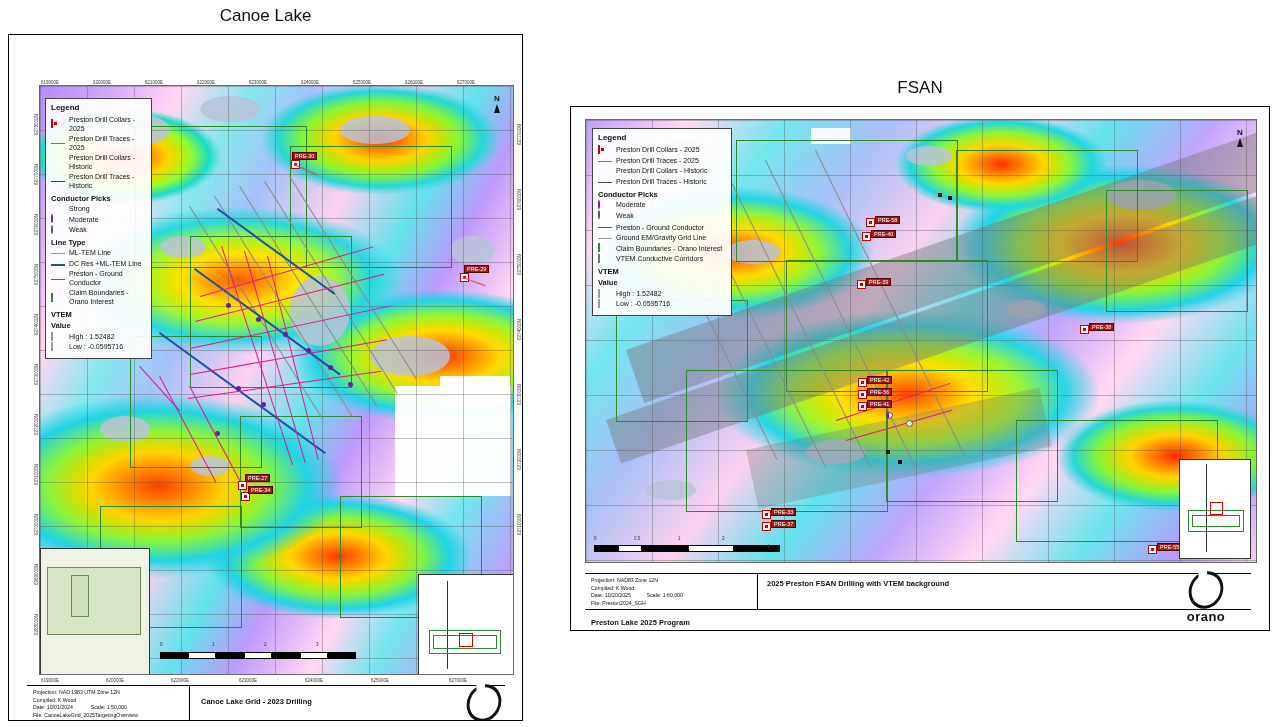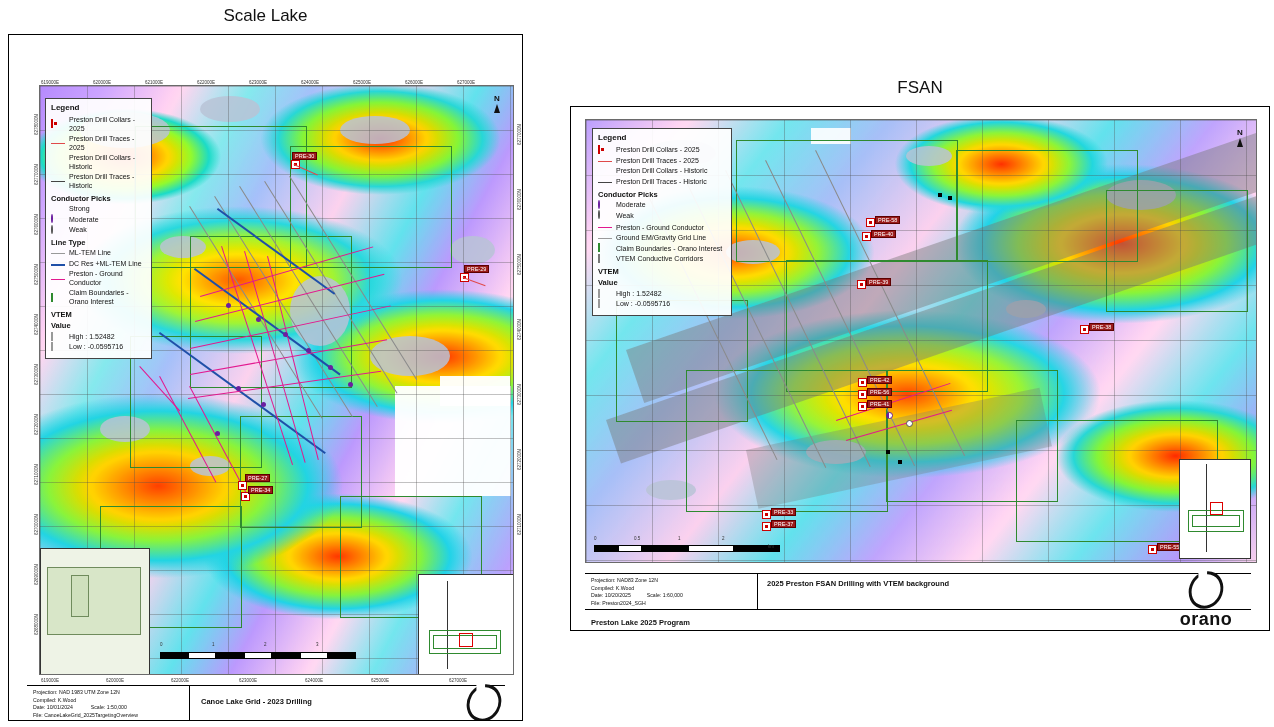--- a/index.html
+++ b/index.html
@@ -101,26 +101,26 @@
   .tb-meta{position:absolute;font-size:5.2px;line-height:1.45;color:#111;}
   .tb-main{position:absolute;font-size:7.5px;font-weight:bold;color:#111;}
   .tb-sub{position:absolute;font-size:7.5px;font-weight:bold;color:#111;}
   .tb-sep{position:absolute;background:#000;width:1px;}
   .tb-hr{position:absolute;background:#000;height:1px;}
 
   .orano{position:absolute;text-align:center;}
   .orano .ring{width:30px;height:30px;border:3px solid #111;border-radius:50%;
                transform:rotate(-20deg) skewX(-8deg);margin:0 auto;position:relative;}
   .orano .ring:after{content:"";position:absolute;left:50%;top:-4px;width:9px;height:7px;background:#fff;transform:translateX(-50%) rotate(12deg);}
-  .orano .wd{font-size:18px;font-weight:bold;letter-spacing:.5px;margin-top:1px;}
+  .orano .wd{font-size:13px;font-weight:bold;letter-spacing:.5px;margin-top:1px;}
 </style>
 </head>
 <body>
 
-<div class="panel-title" style="left:8px;top:6px;width:515px;">Scale Lake</div>
+<div class="panel-title" style="left:8px;top:6px;width:515px;">Canoe Lake</div>
 
 <div class="panel" style="left:8px;top:34px;width:515px;height:687px;">
 
   <div class="mapfig" style="left:0;top:0;width:513px;height:685px;">
 
     <div class="tick" style="left:32px;top:45px;">619000E</div>
     <div class="tick" style="left:84px;top:45px;">620000E</div>
     <div class="tick" style="left:136px;top:45px;">621000E</div>
     <div class="tick" style="left:188px;top:45px;">622000E</div>
     <div class="tick" style="left:240px;top:45px;">623000E</div>

